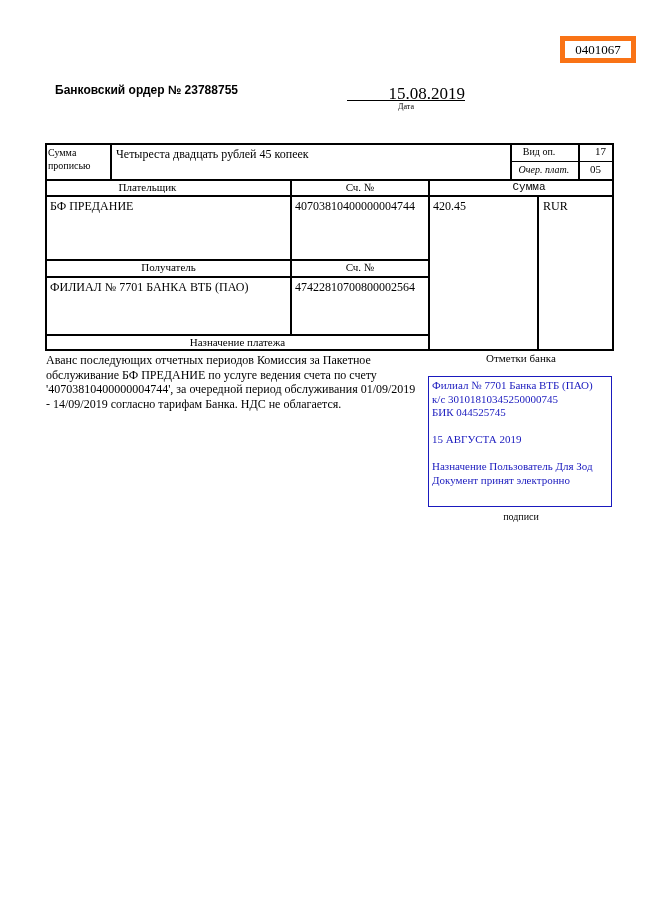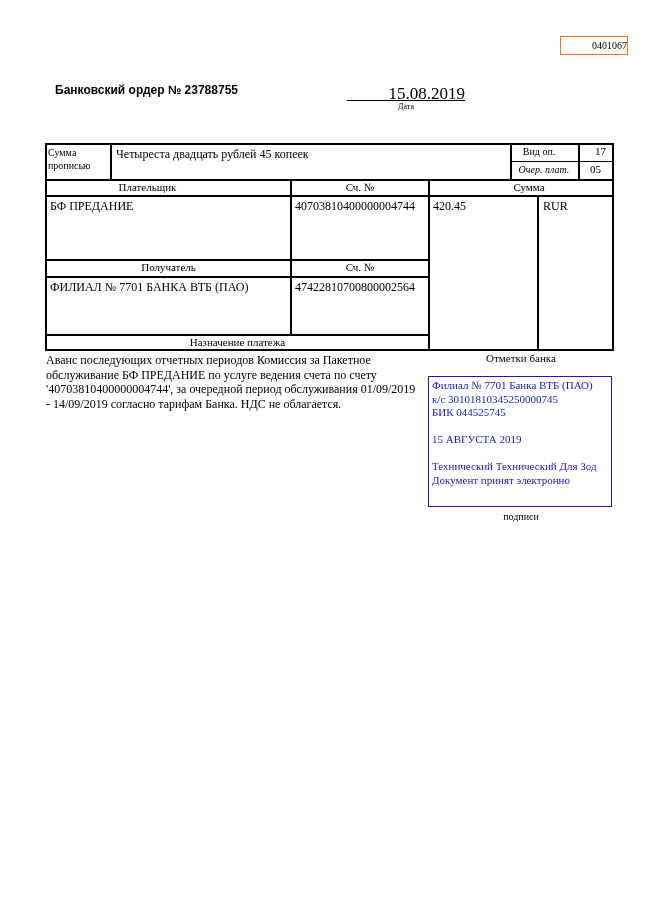--- a/index.html
+++ b/index.html
@@ -5,21 +5,21 @@
   html,body{margin:0;padding:0;background:#fff;}
   #page{position:relative;width:660px;height:919px;background:#ffffff;overflow:hidden;
         font-family:"Liberation Serif", serif;color:#000;}
   .hline{position:absolute;background:#000;height:2px;}
   .hline-thin{position:absolute;background:#000;height:1px;}
   .vline{position:absolute;background:#000;width:2px;}
   .txt{position:absolute;font-size:12px;white-space:nowrap;}
   .lbl{position:absolute;font-size:11px;text-align:center;white-space:nowrap;}
   .small{font-size:10px;}
   #form-code-box{position:absolute;left:560px;top:36px;width:66px;height:17px;
-                 border:1px solid #f97316;font-size:10px;text-align:right;line-height:17px;}
+                 border:5px solid #f97316;font-size:13px;text-align:center;line-height:17px;}
   #doc-title{position:absolute;left:55px;top:83px;font-family:"Liberation Sans",sans-serif;
              font-weight:bold;font-size:12px;}
   #date-value{position:absolute;left:347px;top:84px;width:118px;text-align:right;font-size:17px;}
   #date-label{position:absolute;left:347px;top:102px;width:118px;text-align:center;font-size:8px;}
   #amount-words-label{position:absolute;left:48px;top:146px;width:58px;font-size:10px;line-height:13px;white-space:normal;}
   #purpose-text{position:absolute;left:46px;top:353px;width:374px;font-size:12px;line-height:14.5px;white-space:normal;}
   #bank-stamp-box{position:absolute;left:428px;top:376px;width:184px;height:131px;
                   border:1px solid #2222cc;box-sizing:border-box;padding:2px 3px;
                   font-size:11px;line-height:13.5px;}
   .bm-line{min-height:13.5px;white-space:normal;}
@@ -56,21 +56,21 @@
 
   <div id="amount-words-label">Сумма прописью</div>
   <div class="txt" style="left:116px;top:147px;">Четыреста двадцать рублей 45 копеек</div>
   <div class="lbl small" style="left:511px;top:146px;width:56px;">Вид оп.</div>
   <div class="lbl" style="left:579px;top:145px;width:43px;">17</div>
   <div class="lbl small" style="left:511px;top:164px;width:66px;font-style:italic;">Очер. плат.</div>
   <div class="lbl" style="left:579px;top:163px;width:33px;">05</div>
 
   <div class="lbl" style="left:47px;top:181px;width:201px;">Плательщик</div>
   <div class="lbl" style="left:292px;top:181px;width:136px;">Сч. №</div>
-  <div class="lbl" style="left:430px;top:181px;width:198px;">Сумма</div>
+  <div class="lbl" style="left:430px;top:181px;width:198px;font-family:Liberation Mono, monospace;">Сумма</div>
 
   <div class="txt" style="left:50px;top:199px;">БФ ПРЕДАНИЕ</div>
   <div class="txt" style="left:295px;top:199px;">40703810400000004744</div>
   <div class="txt" style="left:433px;top:199px;">420.45</div>
   <div class="txt" style="left:543px;top:199px;">RUR</div>
 
   <div class="lbl" style="left:47px;top:261px;width:243px;">Получатель</div>
   <div class="lbl" style="left:292px;top:261px;width:136px;">Сч. №</div>
 
   <div class="txt" style="left:50px;top:280px;">ФИЛИАЛ № 7701 БАНКА ВТБ (ПАО)</div>
@@ -82,19 +82,19 @@
 
   <div class="lbl" style="left:430px;top:352px;width:182px;">Отметки банка</div>
 
   <div id="bank-stamp-box" style="color: rgb(26, 26, 190); border-color: rgb(26, 26, 190);">
     <div class="bm-line">Филиал № 7701 Банка ВТБ (ПАО)</div>
     <div class="bm-line">к/с 30101810345250000745</div>
     <div class="bm-line">БИК 044525745</div>
     <div class="bm-line"></div>
     <div class="bm-line">15 АВГУСТА 2019</div>
     <div class="bm-line"></div>
-    <div class="bm-line">Технический Технический Для Зод</div>
+    <div class="bm-line">Назначение Пользователь Для Зод</div>
     <div class="bm-line">Документ принят электронно</div>
   </div>
 
   <div class="lbl" style="left:430px;top:511px;width:182px;font-size:10px;">подписи</div>
 
 </div>
 
 </body></html>

